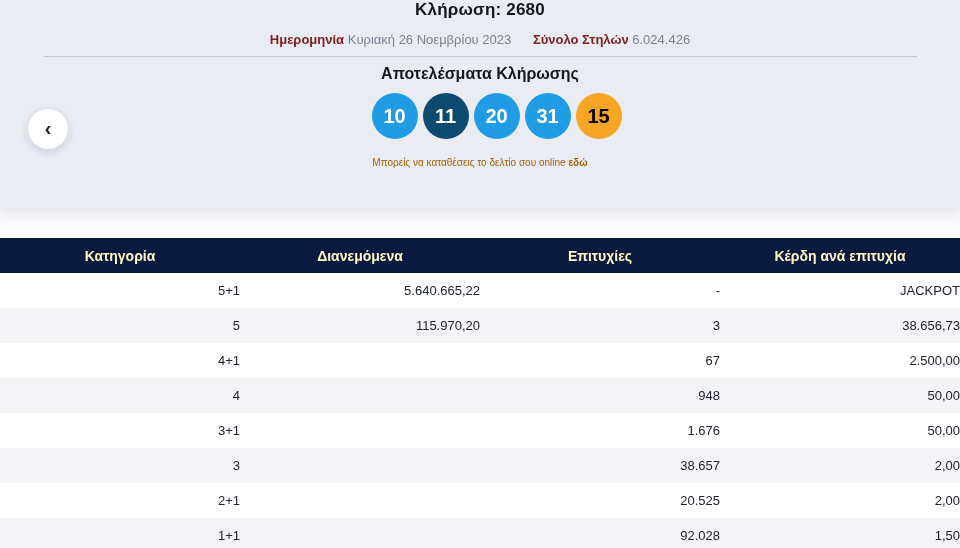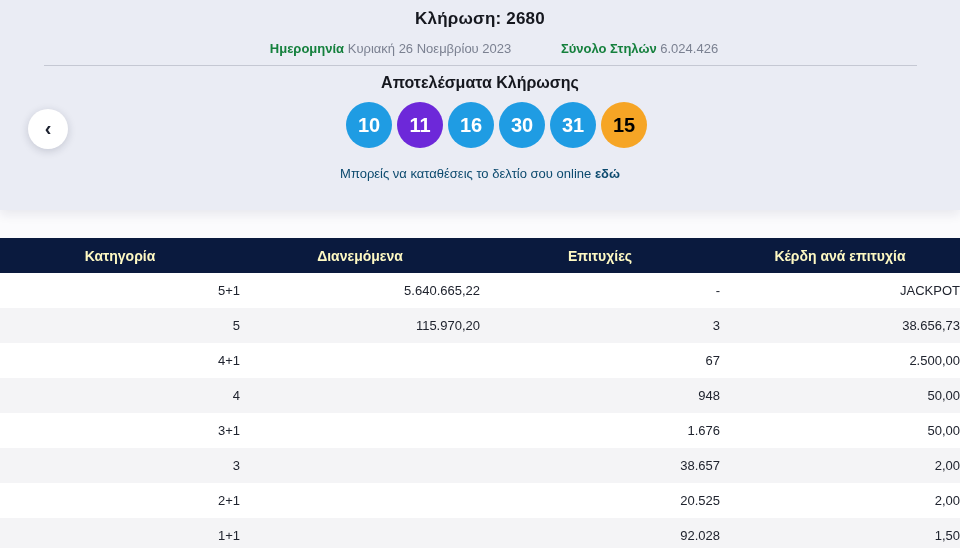--- a/index.html
+++ b/index.html
@@ -11,33 +11,32 @@
 
   
   .hero {
     position: relative;
     height: 210px;
     background: #eaecf4;
     box-shadow: 0 5px 10px rgba(20, 30, 60, 0.08);
     text-align: center;
   }
   .draw-title {
-    padding-top: 9px;
     font-size: 17px;
     font-weight: bold;
     color: #15171e;
     letter-spacing: .2px;
   }
   .meta {
     margin-top: 12px;
     font-size: 13px;
     color: #7b8191;
     line-height: 15px;
   }
-  .meta b { color: #15803d; font-weight: bold; margin-left: 28px; }
+  .meta b { color: #7f1d1d; font-weight: bold; }
   .meta .group + .group { margin-left: 18px; }
   .divider {
     width: 873px;
     margin: 9px auto 0;
     border-bottom: 1px solid #c5c8d3;
     height: 0;
   }
   .results-title {
     margin-top: 8px;
     font-size: 16px;
@@ -53,22 +52,22 @@
   }
   .ball {
     width: 46px; height: 46px;
     border-radius: 50%;
     display: flex; align-items: center; justify-content: center;
     font-size: 20px; font-weight: bold; color: #ffffff;
   }
   .ball.bonus { color: #000000; }
   .deposit {
     margin-top: 18px;
-    font-size: 13px;
-    color: #0c4a6e;
+    font-size: 10px;
+    color: #a16207;
   }
   .deposit strong { font-weight: bold; cursor: pointer; }
 
   .back-btn {
     position: absolute;
     left: 28px; top: 109px;
     width: 40px; height: 40px;
     border-radius: 50%;
     background: #ffffff;
     border: none;
@@ -119,23 +118,22 @@
       <span>6.024.426</span>
     </span>
   </div>
 
   <div class="divider"></div>
 
   <div class="results-title">Αποτελέσματα Κλήρωσης</div>
 
   <div class="balls" id="balls">
       <div class="ball" style="background: rgb(31, 156, 227);">10</div>
-      <div class="ball" style="background: #6d28d9;">11</div>
-      <div class="ball" style="background: rgb(31, 156, 227);">16</div>
-      <div class="ball" style="background: rgb(31, 156, 227);">30</div>
+      <div class="ball" style="background: #0c4a6e;">11</div>
+      <div class="ball" style="background: rgb(31, 156, 227);">20</div>
       <div class="ball" style="background: rgb(31, 156, 227);">31</div>
       <div class="ball bonus" style="background: rgb(246, 165, 37);">15</div>
     </div>
 
   <div class="deposit">
     <span>Μπορείς να καταθέσεις το δελτίο σου online</span>
     <strong>εδώ</strong>
   </div>
 
   <button class="back-btn">

